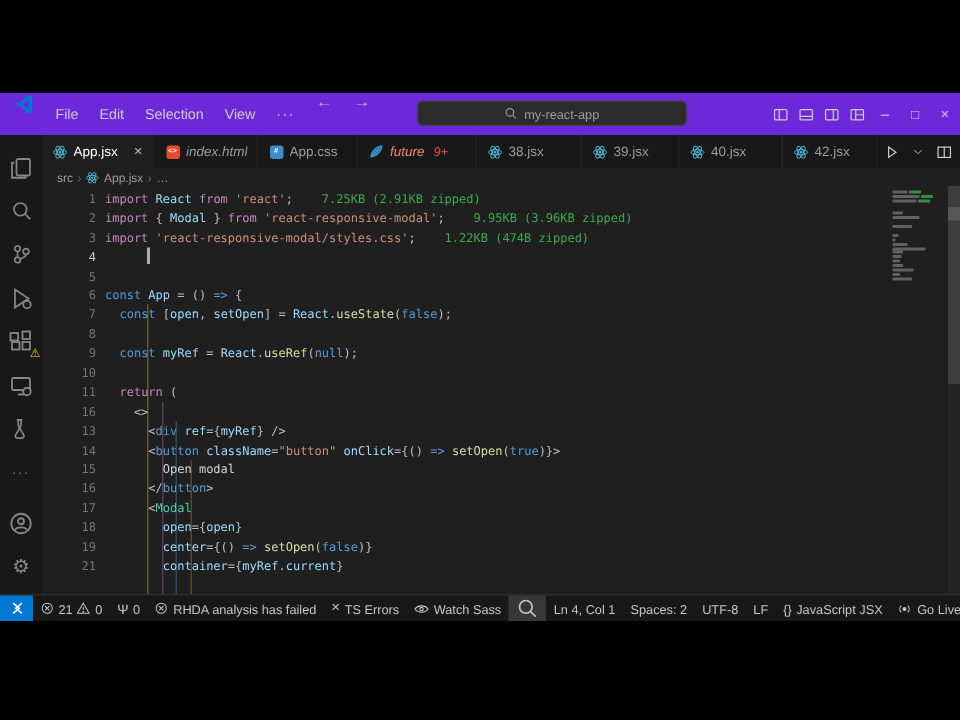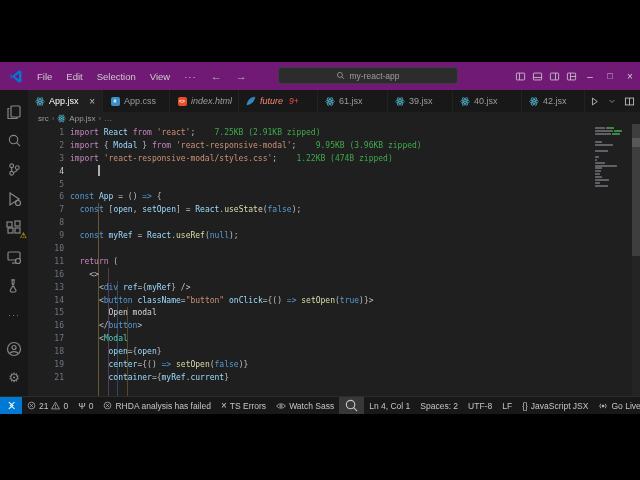--- a/index.html
+++ b/index.html
@@ -1,22 +1,22 @@
 <!DOCTYPE html>
 <html><head>
 <meta charset="utf-8">
 <style>
   html,body{margin:0;padding:0;background:#000;width:640px;height:480px;overflow:hidden;
     font-family:"Liberation Sans",sans-serif;-webkit-font-smoothing:antialiased;}
   *{box-sizing:border-box;}
   #window{position:absolute;left:0;top:62px;width:640px;height:352px;background:#1f1f1f;}
 
   
-  #titlebar{position:absolute;left:0;top:0;width:100%;height:28px;background:#701a75;
-    display:flex;align-items:center;color:#cccccc;font-size:9.5px;}
+  #titlebar{position:absolute;left:0;top:0;width:100%;height:28px;background:#6d28d9;
+    display:flex;color:#cccccc;font-size:9.5px;}
   #vscode-logo{width:15px;height:15px;margin:0 7px 0 8px;flex:0 0 auto;}
   .menu-item{padding:0 7px;height:100%;display:flex;align-items:center;cursor:default;}
   .menu-more{padding:0 7px;letter-spacing:1px;}
   .nav-arrow{padding:0 7px;font-size:11px;color:#bbbbbb;}
   #command-center{position:absolute;left:278px;top:5px;width:180px;height:17px;background:#2c2c2c;
     border:1px solid #3d3d3d;border-radius:4px;display:flex;align-items:center;justify-content:center;
     color:#9d9d9d;font-size:8.5px;gap:4px;}
   #titlebar-right{margin-left:auto;display:flex;align-items:center;height:100%;}
   .layout-icon{width:17px;height:100%;display:flex;align-items:center;justify-content:center;color:#cccccc;}
   .win-ctl{width:20px;height:100%;display:flex;align-items:center;justify-content:center;font-size:10px;color:#cccccc;}
@@ -241,31 +241,31 @@
               <ellipse cx="8" cy="8" rx="7" ry="2.7"></ellipse>
               <ellipse cx="8" cy="8" rx="7" ry="2.7" transform="rotate(60 8 8)"></ellipse>
               <ellipse cx="8" cy="8" rx="7" ry="2.7" transform="rotate(120 8 8)"></ellipse>
             </g>
             <circle cx="8" cy="8" r="1.3" fill="#53c1de"></circle>
           </svg>
         </span>
         <span class="tab-label">App.jsx</span>
         <span class="tab-close">×</span>
       </div>
+      <div class="tab italic" style="width: 69px;">
+        <span class="tab-file-icon">
+          <span class="sq-icon" style="background:#e44d26;">&lt;&gt;</span>
+        </span>
+        <span class="tab-label">index.html</span>
+      </div>
       <div class="tab" style="width: 67px;">
         <span class="tab-file-icon">
           <span class="sq-icon" style="background:#3b8fc6;">#</span>
         </span>
         <span class="tab-label">App.css</span>
-      </div>
-      <div class="tab italic" style="width: 69px;">
-        <span class="tab-file-icon">
-          <span class="sq-icon" style="background:#e44d26;">&lt;&gt;</span>
-        </span>
-        <span class="tab-label">index.html</span>
       </div>
       <div class="tab" style="width: 79px; font-style: italic;">
         <span class="tab-file-icon">
           <svg class="ic" width="10" height="10" viewBox="0 0 16 16">
             <path d="M2 14 C2.5 7 7 2.5 14 2 C13 8.5 9 12.5 3.5 13.5 Z M2 14 L10 6" stroke="#41a6e0" fill="#2d7fb8" stroke-width="1"></path>
           </svg>
         </span>
         <span class="tab-label" style="color: rgb(244, 135, 113);">future</span>
         <span class="tab-badge">9+</span>
       </div>
@@ -273,21 +273,21 @@
         <span class="tab-file-icon">
           <svg class="ic" width="11" height="11" viewBox="0 0 16 16">
             <g stroke="#53c1de" fill="none" stroke-width="1">
               <ellipse cx="8" cy="8" rx="7" ry="2.7"></ellipse>
               <ellipse cx="8" cy="8" rx="7" ry="2.7" transform="rotate(60 8 8)"></ellipse>
               <ellipse cx="8" cy="8" rx="7" ry="2.7" transform="rotate(120 8 8)"></ellipse>
             </g>
             <circle cx="8" cy="8" r="1.3" fill="#53c1de"></circle>
           </svg>
         </span>
-        <span class="tab-label">61.jsx</span>
+        <span class="tab-label">38.jsx</span>
       </div>
       <div class="tab" style="width: 65px;">
         <span class="tab-file-icon">
           <svg class="ic" width="11" height="11" viewBox="0 0 16 16">
             <g stroke="#53c1de" fill="none" stroke-width="1">
               <ellipse cx="8" cy="8" rx="7" ry="2.7"></ellipse>
               <ellipse cx="8" cy="8" rx="7" ry="2.7" transform="rotate(60 8 8)"></ellipse>
               <ellipse cx="8" cy="8" rx="7" ry="2.7" transform="rotate(120 8 8)"></ellipse>
             </g>
             <circle cx="8" cy="8" r="1.3" fill="#53c1de"></circle>

